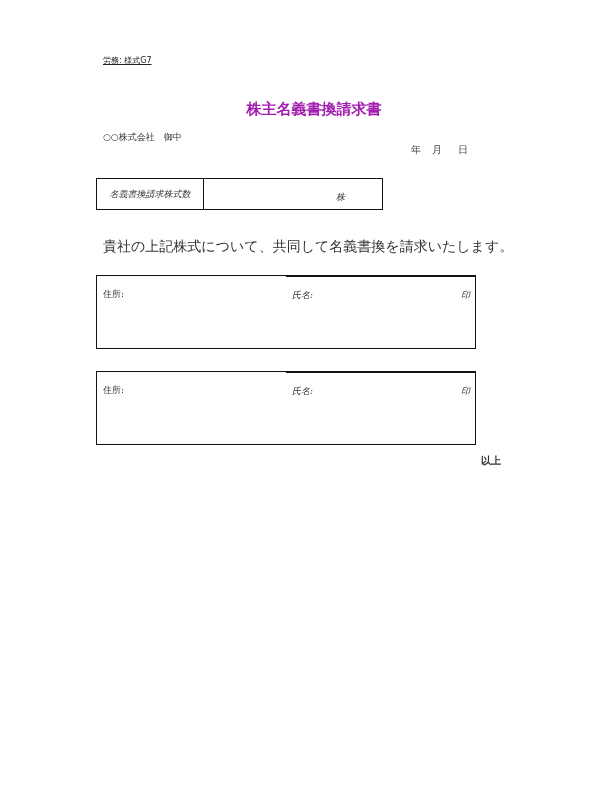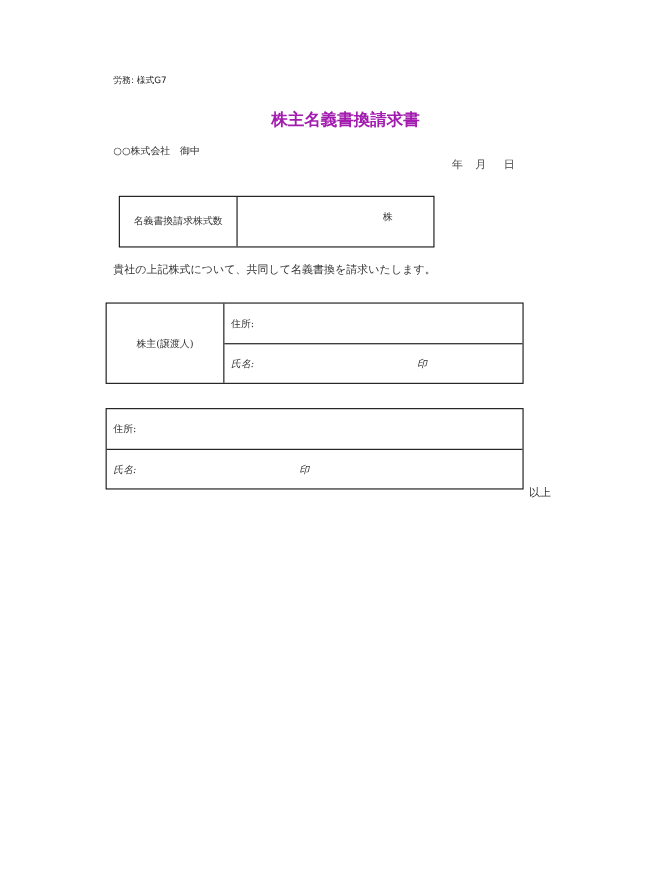--- a/index.html
+++ b/index.html
@@ -2,45 +2,45 @@
 <html><head>
   <meta charset="utf-8">
   <style>
     html, body { margin: 0; padding: 0; }
     body {
       width: 600px; height: 790px; background: #ffffff; position: relative;
       font-family: "DejaVu Serif", "Liberation Serif", serif; color: #222;
       overflow: hidden;
     }
     .abs { position: absolute; }
-    .form-code { left: 103px; top: 67px; font-family: "DejaVu Sans", "Liberation Sans", sans-serif; font-size: 8px; color: #222; }
+    .form-code { left: 103px; top: 55px; font-family: "DejaVu Sans", "Liberation Sans", sans-serif; font-size: 8px; color: #222; text-decoration: underline; }
     .title { left: 0; width: 600px; top: 100px; text-align: center; font-family: "DejaVu Sans", "Liberation Sans", sans-serif; font-weight: bold; font-size: 15px; color: #a21caf; margin-left: 14px; }
     .addressee { left: 103px; top: 131px; font-family: "DejaVu Sans", "Liberation Sans", sans-serif; font-size: 9px; color: #333; text-align: center; }
     .date { left: 411px; top: 143px; font-size: 10px; color: #444; }
     .date span { display: inline-block; }
     .date .d1 { width: 21px; }
     .date .d2 { width: 26px; }
     .box {
       border: 1.5px solid #111; box-sizing: border-box; display: flex;
     }
-    .box1 { left: 108px; top: 178px; width: 287px; height: 47px; }
+    .box1 { left: 96px; top: 178px; width: 287px; height: 32px; font-style: italic; }
     .box1 .label { width: 106px; border-right: 1.5px solid #111; display: flex; align-items: center; justify-content: center; font-size: 9px; color: #333; }
     .box1 .value { flex: 1; position: relative; }
     .box1 .unit { position: absolute; left: 132px; top: 12px; font-size: 9px; color: #333; }
-    .statement { left: 103px; top: 238px; font-size: 10px; color: #333; }
+    .statement { left: 103px; top: 238px; font-size: 14px; color: #333; }
     .party { left: 96px; width: 380px; height: 74px; }
     .party1 { top: 275px; }
     .party2 { top: 371px; }
     .party .role { width: 106px; border-right: 1.5px solid #111; display: flex; align-items: center; justify-content: center; font-size: 9px; color: #333; }
-    .party .fields { flex: 1; display: flex; flex-direction: column; }
+    .party .fields { flex: 1; display: flex; flex-direction: row; }
     .party .row { flex: 1; position: relative; font-size: 9px; color: #333; }
     .party .row + .row { border-top: 1.5px solid #111; font-style: italic; }
     .party .row .lbl { position: absolute; left: 6px; top: 12px; }
     .party .row .seal { position: absolute; left: 175px; top: 12px; }
-    .closing { left: 481px; top: 441px; font-size: 10px; color: #333; }
+    .closing { left: 481px; top: 454px; font-size: 10px; color: #333; font-weight: bold; }
   </style>
 </head>
 <body>
 
 <div class="abs form-code">労務: 様式G7</div>
 
 <div class="abs title">株主名義書換請求書</div>
 
 <div class="abs addressee">○○株式会社　御中</div>
 
@@ -52,21 +52,20 @@
   <div class="label">名義書換請求株式数</div>
   <div class="value">
     <span></span>
     <span class="unit">株</span>
   </div>
 </div>
 
 <div class="abs statement">貴社の上記株式について、共同して名義書換を請求いたします。</div>
 
 <div class="abs box party party1">
-  <div class="role">株主(譲渡人)</div>
   <div class="fields">
     <div class="row">
       <span class="lbl">住所:</span>
     </div>
     <div class="row">
       <span class="lbl">氏名:</span>
       <span class="seal">印</span>
     </div>
   </div>
 </div>

